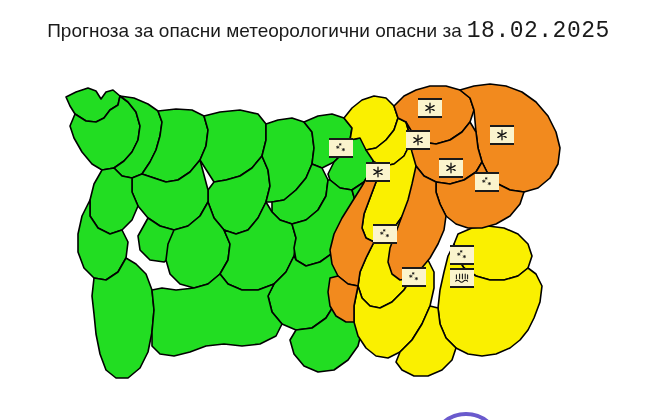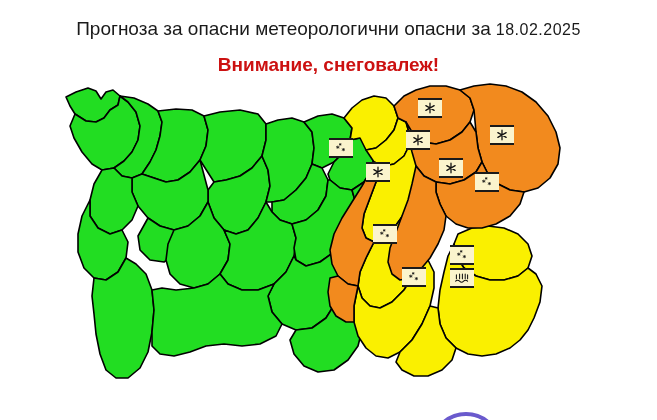--- a/index.html
+++ b/index.html
@@ -14,22 +14,22 @@
 
   .title-line{
     position:absolute;left:0;top:18px;width:657px;
     text-align:center;
     font-size:19px;
     color:#1a1a1a;
     letter-spacing:0px;
     white-space:nowrap;
   }
   .title-line .date{
-    font-family:Liberation Sans, sans-serif;
-    font-size:16px;
+    font-family:Liberation Mono, monospace;
+    font-size:23px;
     letter-spacing:0.5px;
     margin-left:5px;
   }
   .warning-line{
     position:absolute;left:0;top:54px;width:657px;
     text-align:center;
     font-size:19px;
     font-weight:bold;
     color:#cc1111;
     white-space:nowrap;
@@ -55,21 +55,20 @@
 </style>
 </head>
 <body>
 
 <div id="page">
 
   <div class="title-line">
     <span>Прогноза за опасни метеорологични опасни за</span><span class="date">18.02.2025</span>
   </div>
 
-  <div class="warning-line">Внимание, снеговалеж!</div>
 
   <div id="map-wrap">
 
     <svg id="bgmap" width="657" height="342" viewBox="0 0 657 342" xmlns="http://www.w3.org/2000/svg">
       <g stroke="#000000" stroke-width="1.6" stroke-linejoin="round">
 
         <path fill="#22DD22" d="M75,36 L70,28 L66,19 L76,14 L88,10 L96,13 L101,21 L106,14 L113,12 L120,18 L118,27 L110,32 L104,40 L96,44 L86,43 Z"></path>
 
         <path fill="#22DD22" d="M75,36 L86,43 L96,44 L104,40 L110,32 L118,27 L120,18 L128,24 L136,34 L140,48 L138,62 L132,74 L124,83 L114,90 L102,92 L92,86 L82,74 L74,60 L70,48 Z"></path>
 

